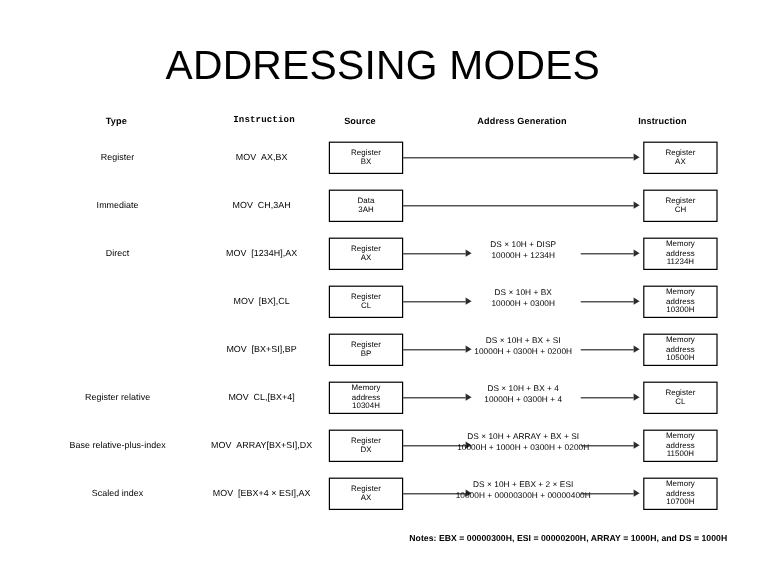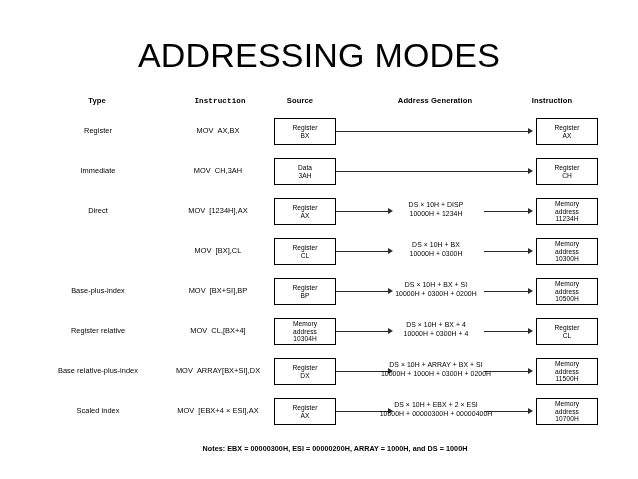--- a/index.html
+++ b/index.html
@@ -145,23 +145,23 @@
     letter-spacing: 0.05px;
   }
   .addr-gen span { display: block; white-space: nowrap; }
   .addr-gen .l1 { }
   .addr-gen .l2 { }
 
   
   .notes {
     position: absolute;
     top: 348px;
-    left: 16px;
+    left: 0px;
     width: 574px;
-    text-align: center;
+    text-align: right;
     font-size: 7.2px;
     letter-spacing: 0.05px;
     font-weight: bold;
     white-space: nowrap;
   }
 </style>
 </head>
 <body>
 
 <div id="slide-title">ADDRESSING MODES</div>
@@ -240,21 +240,20 @@
         <div class="line" style="left: 304px; width: 52px;"></div>
         <div class="arrowhead" style="left: 356px;"></div>
         <div class="addr-gen">
           <span class="l1">DS × 10H + BX</span>
           <span class="l2">10000H + 0300H</span>
         </div>
         <div class="line" style="left: 452px; width: 44px;"></div>
         <div class="arrowhead" style="left: 496px;"></div>
       </div>
       <div class="row">
-        <div class="cell c-type-cell">Base-plus-index</div>
         <div class="cell c-instr-cell"><span class="mnem">MOV</span><span>[BX+SI],BP</span></div>
         <div class="box src-box">
           <span>Register</span>
           <span>BP</span>
         </div>
         <div class="box dest-box">
           <span>Memory</span>
           <span>address</span>
           <span>10500H</span>
         </div>

